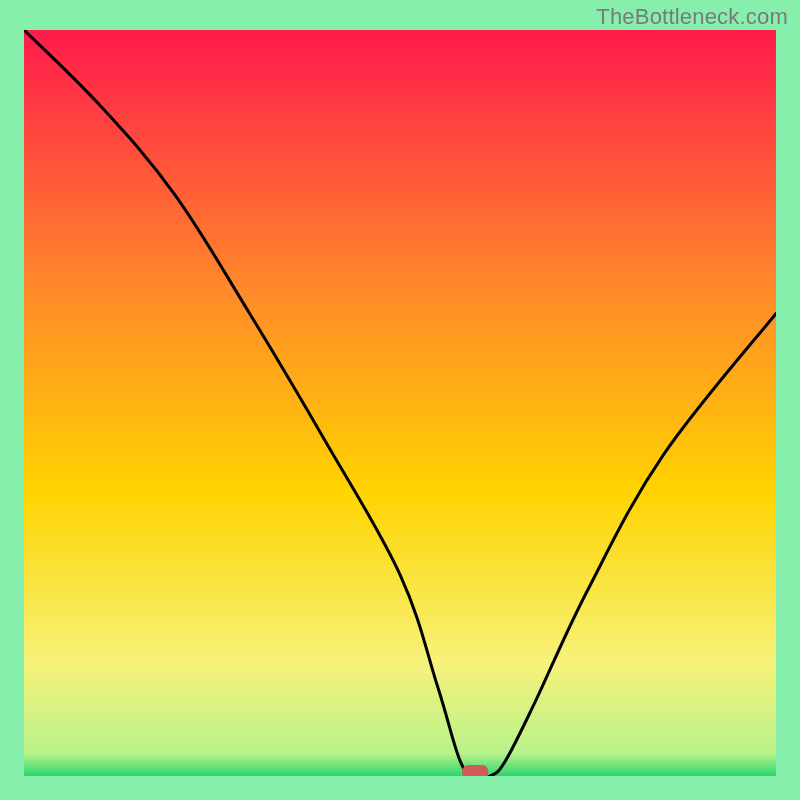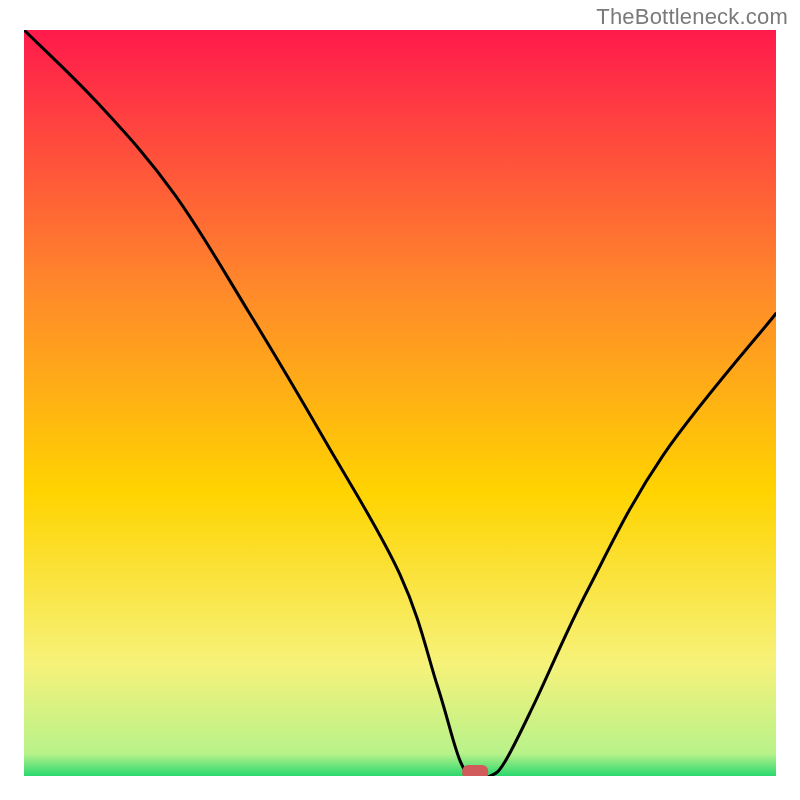--- a/index.html
+++ b/index.html
@@ -7,21 +7,21 @@
     padding: 0;
     width: 800px;
     height: 800px;
     background: #000;
     overflow: hidden;
   }
   .page {
     position: relative;
     width: 800px;
     height: 800px;
-    background: #ffffff;
+    background: #86efac;
   }
   .watermark {
     position: absolute;
     top: 4px;
     right: 12px;
     color: #7a7a7a;
     font-family: Arial, Helvetica, sans-serif;
     font-size: 22px;
     font-weight: 500;
     letter-spacing: 0.2px;

